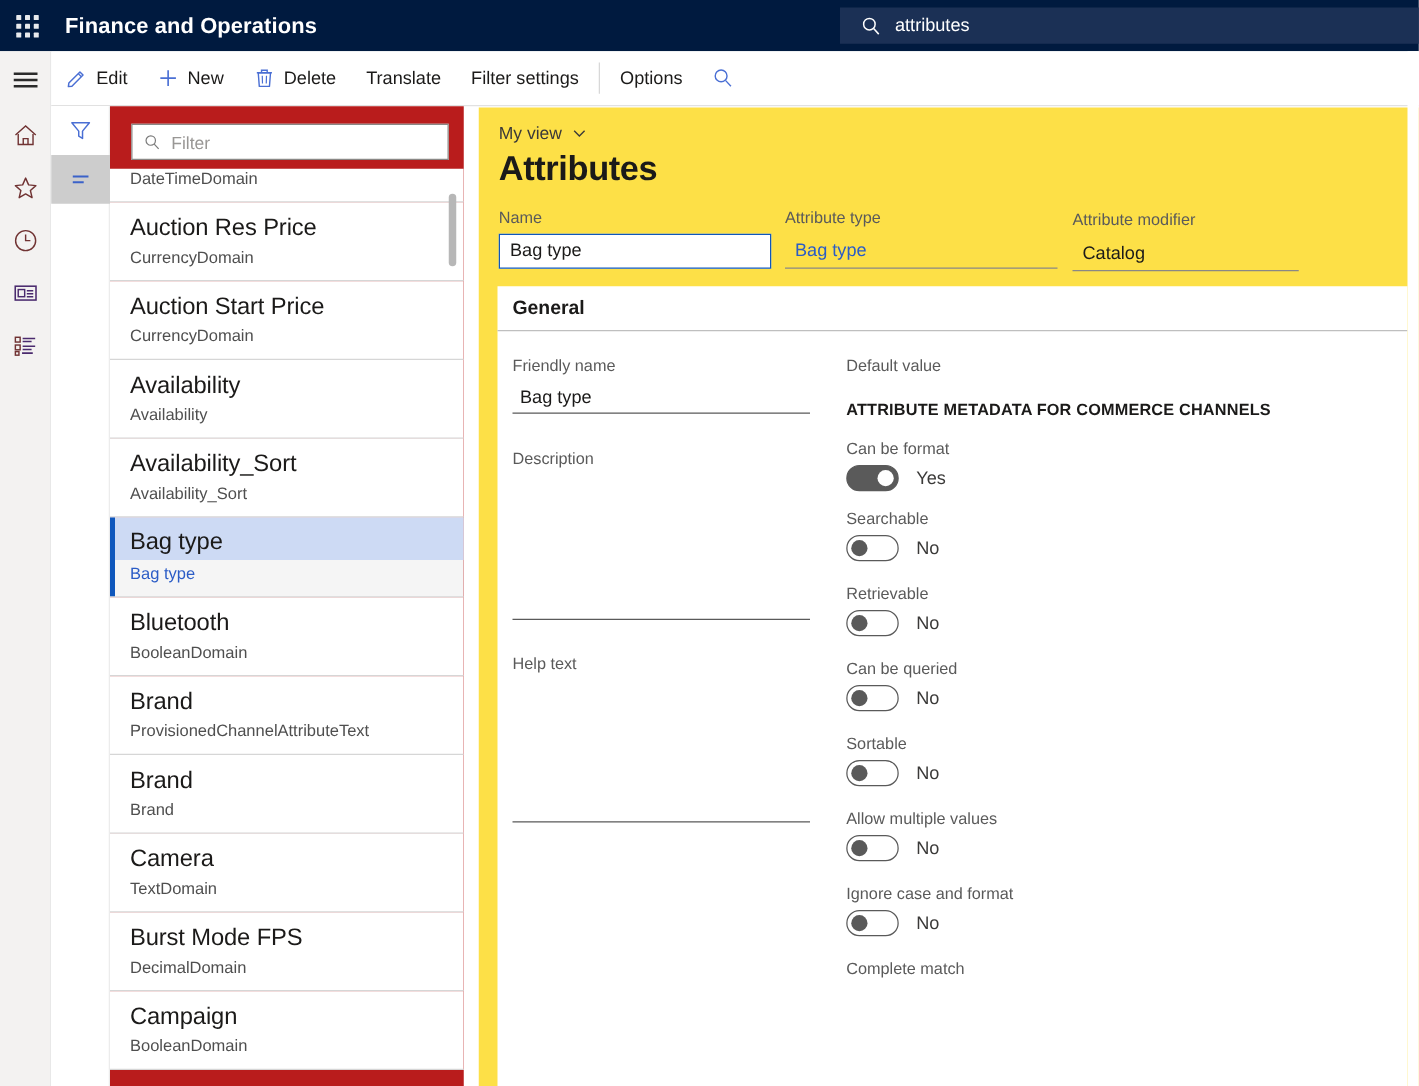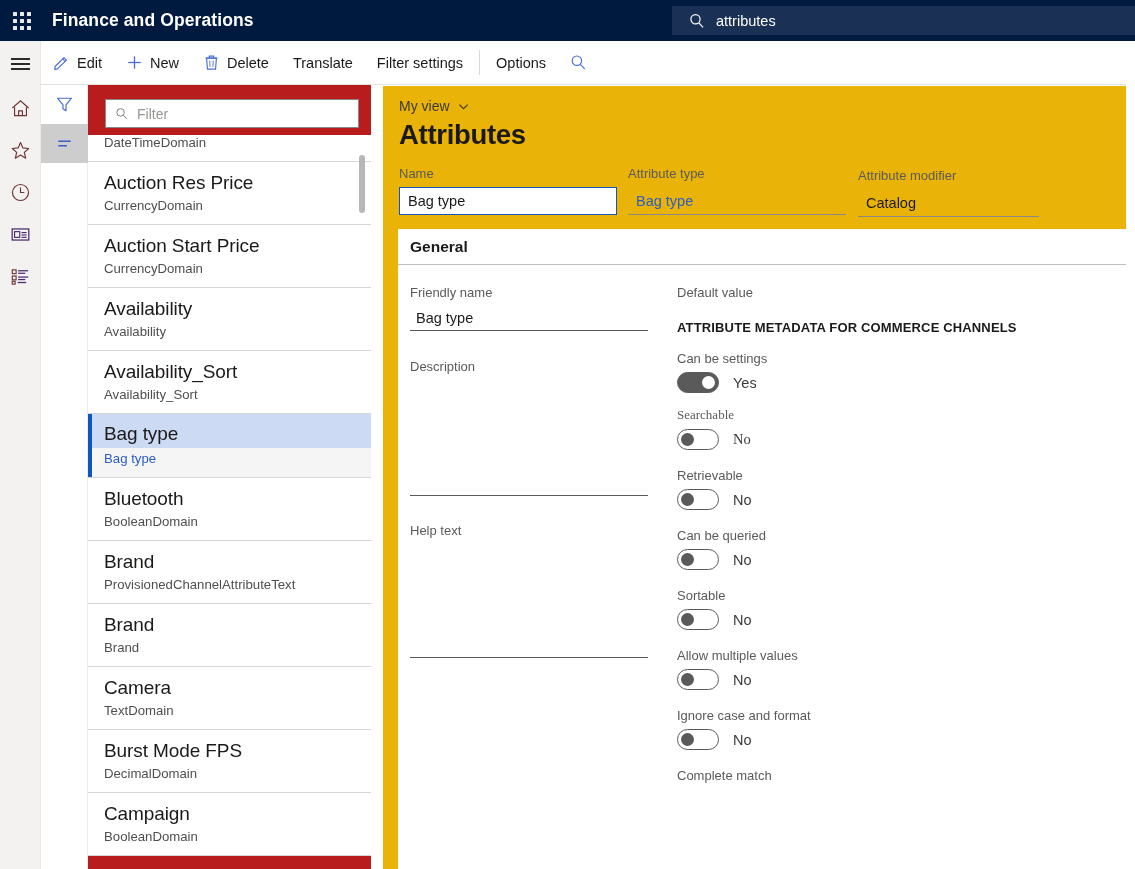--- a/index.html
+++ b/index.html
@@ -124,21 +124,21 @@
   .cmd {
     display: flex; align-items: center; height: 44px;
     padding: 0 12px; cursor: pointer; color: #1b1a19; font-size: 14.5px;
   }
   .cmd .ci { margin-right: 7px; display: flex; align-items: center; }
   .cmd-sep { width: 1px; height: 25px; background: #d8d8d8; margin: 0 4px; }
 
   
   .main {
     position: absolute; left: 383px; top: 86px; width: 752px; height: 783px;
-    background: #eab308; overflow: hidden;
+    background: #fde047; overflow: hidden;
   }
   .viewsel {
     position: absolute; left: 16px; top: 12px;
     font-size: 14px; color: #3b3a39; cursor: pointer;
     display: flex; align-items: center;
   }
   .viewsel .chev { margin-left: 7px; display:flex; }
   .pagetitle {
     position: absolute; left: 16px; top: 33px;
     font-size: 27.5px; color: #1b1a19; font-weight: 600; letter-spacing: -0.3px;
@@ -492,31 +492,31 @@
 
       <div class="gcol-right">
 
         <div>
           <div class="glabel">Default value</div>
         </div>
 
         <div class="sectionhead" style="margin-top:20px;">ATTRIBUTE METADATA FOR COMMERCE CHANNELS</div>
 
         <div class="tgrow" style="margin-top:16px;">
-          <div class="tglabel">Can be settings</div>
+          <div class="tglabel">Can be format</div>
           <div class="tgline">
             <div class="toggle on">
                 <span class="knob"></span>
               </div>
             <span class="tgval">Yes</span>
           </div>
         </div>
 
 
-        <div class="tgrow" style="font-family:Liberation Serif, serif;">
+        <div class="tgrow" style="">
           <div class="tglabel">Searchable</div>
           <div class="tgline">
             <div class="toggle off">
                 <span class="knob"></span>
               </div>
             <span class="tgval">No</span>
           </div>
         </div>
 
         <div class="tgrow" style="margin-top:18px;">

